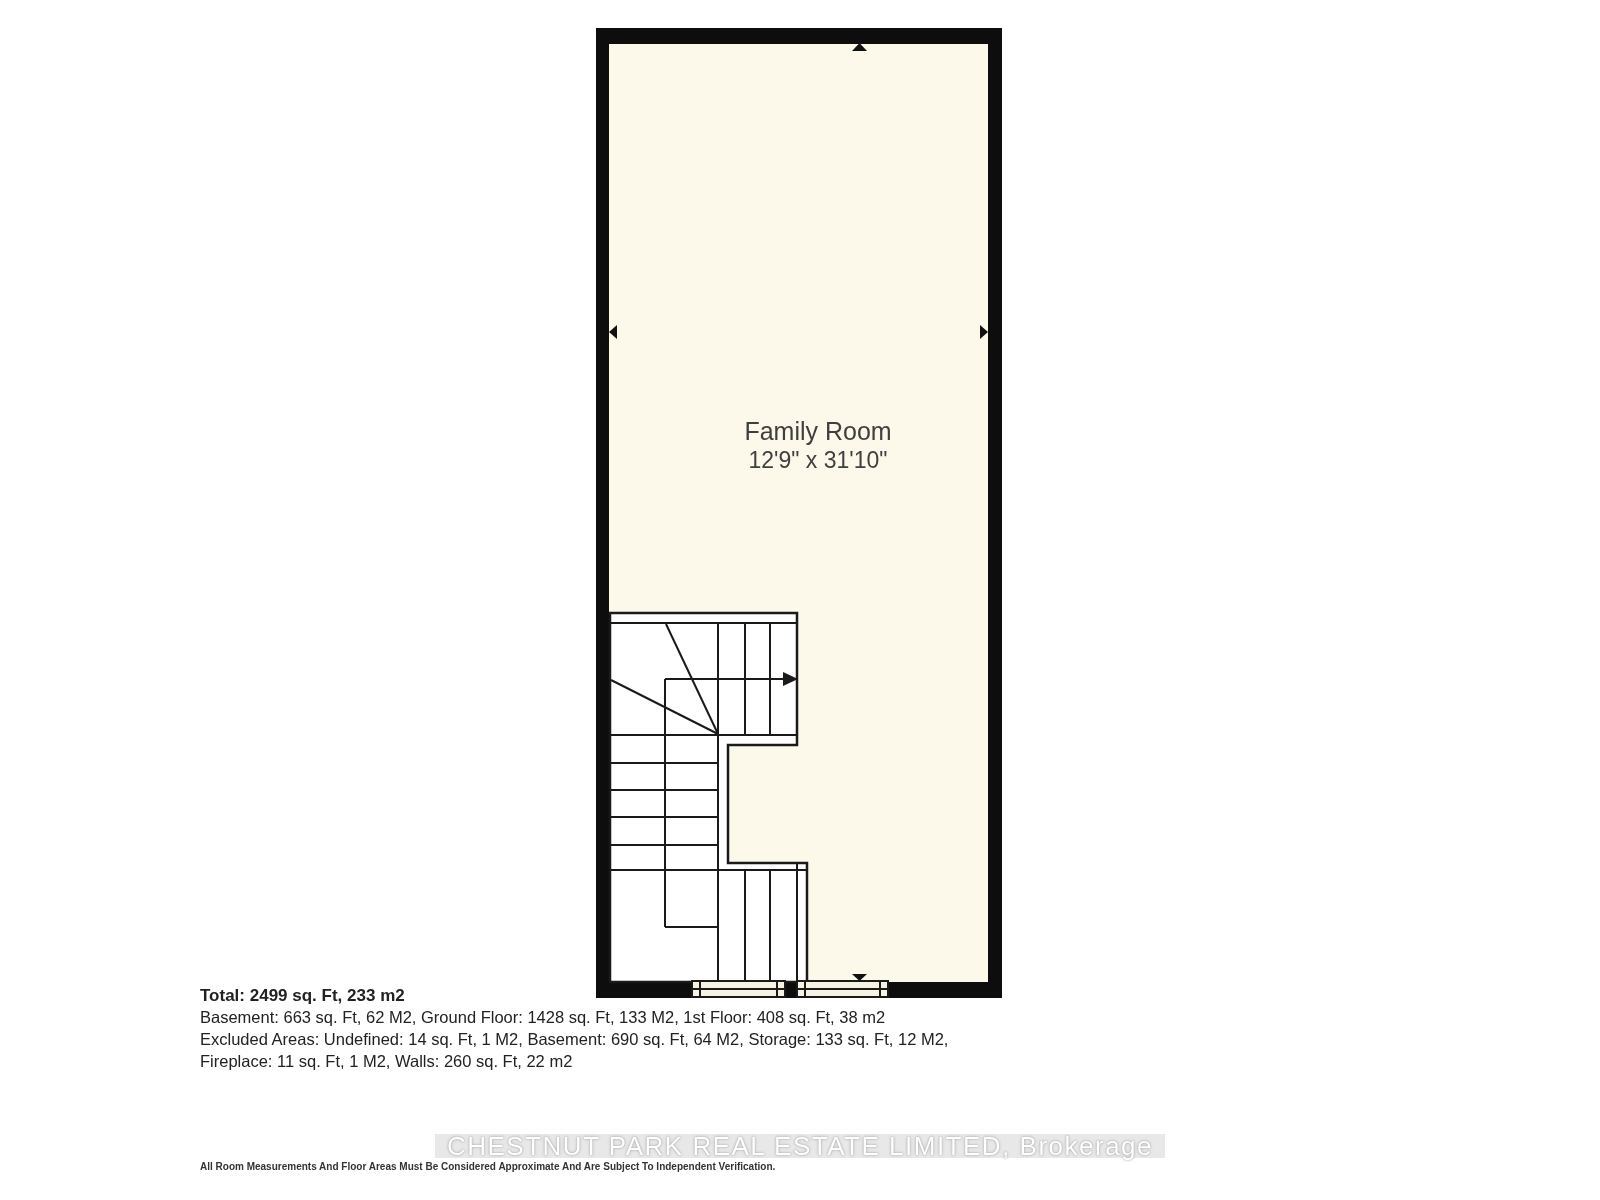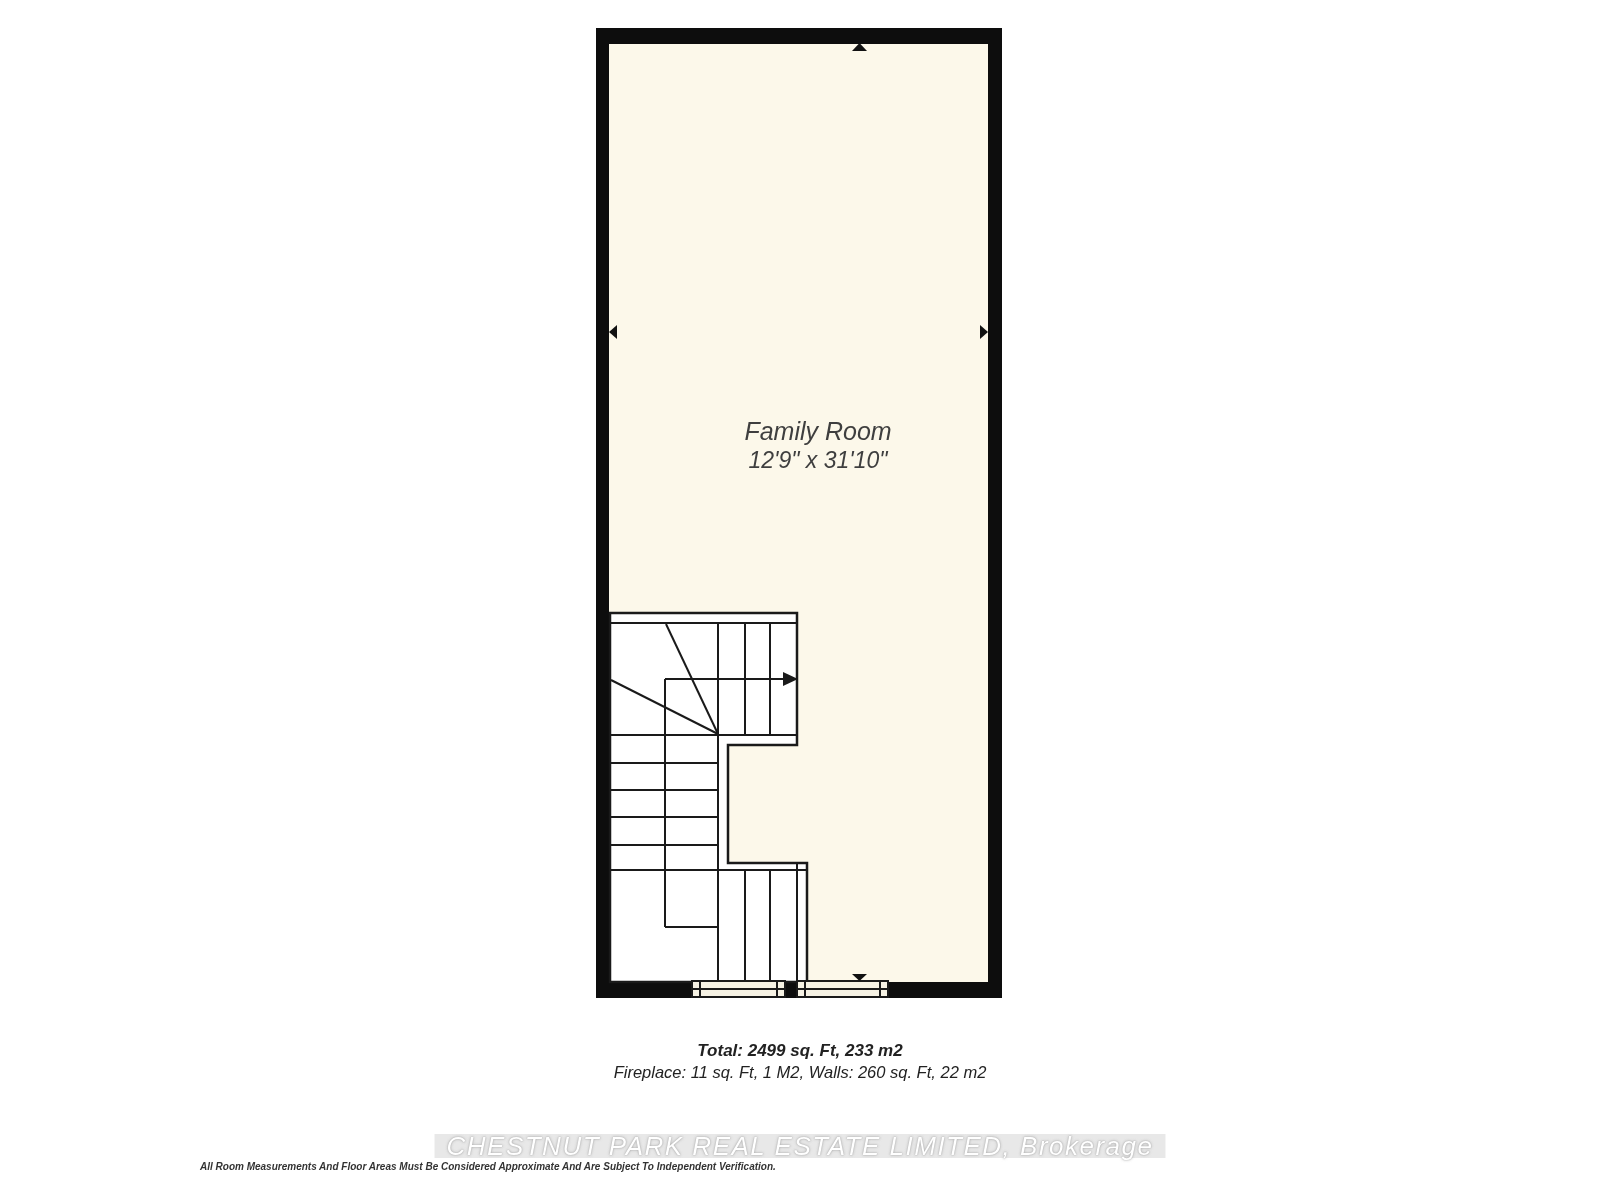--- a/index.html
+++ b/index.html
@@ -2,35 +2,33 @@
 <html><head>
 <meta charset="utf-8">
 <style>
   html,body{margin:0;padding:0;background:#ffffff;}
   .page{
     position:relative;
     width:1600px;height:1200px;
     background:#ffffff;
     font-family:"Liberation Sans", sans-serif;
     overflow:hidden;
-    font-style:italic;
   }
   .plan-svg{position:absolute;left:0;top:0;}
   .room-label{
     position:absolute;
     left:668px;top:417px;width:300px;
     text-align:center;
     color:#3f3f3f;
   }
   .room-name{font-size:25px;line-height:29px;}
   .room-dim{font-size:23px;line-height:28px;}
   .summary{
     position:absolute;
-    left:200px;top:1040px;width:1200px;
-    text-align:center;
+    left:200px;top:985px;width:1200px;
     color:#222222;
   }
   .summary-total{font-size:17px;line-height:21px;font-weight:700;}
   .summary-line{font-size:16.5px;line-height:22px;}
   .watermark{
     position:absolute;
     top:1134px;left:50%;
     transform:translateX(-50%);
     white-space:nowrap;
     font-size:26px;line-height:24px;height:24px;
@@ -115,20 +113,22 @@
     </g>
   </svg>
 
   <div class="room-label">
     <div class="room-name">Family Room</div>
     <div class="room-dim">12'9" x 31'10"</div>
   </div>
 
   <div class="summary">
     <div class="summary-total">Total: 2499 sq. Ft, 233 m2</div>
+    <div class="summary-line">Basement: 663 sq. Ft, 62 M2, Ground Floor: 1428 sq. Ft, 133 M2, 1st Floor: 408 sq. Ft, 38 m2</div>
+    <div class="summary-line">Excluded Areas: Undefined: 14 sq. Ft, 1 M2, Basement: 690 sq. Ft, 64 M2, Storage: 133 sq. Ft, 12 M2,</div>
     <div class="summary-line">Fireplace: 11 sq. Ft, 1 M2, Walls: 260 sq. Ft, 22 m2</div>
   </div>
 
   <div class="watermark">CHESTNUT PARK REAL ESTATE LIMITED, Brokerage</div>
 
   <div class="disclaimer">All Room Measurements And Floor Areas Must Be Considered Approximate And Are Subject To Independent Verification.</div>
 
 </div>
 
 </body></html>

